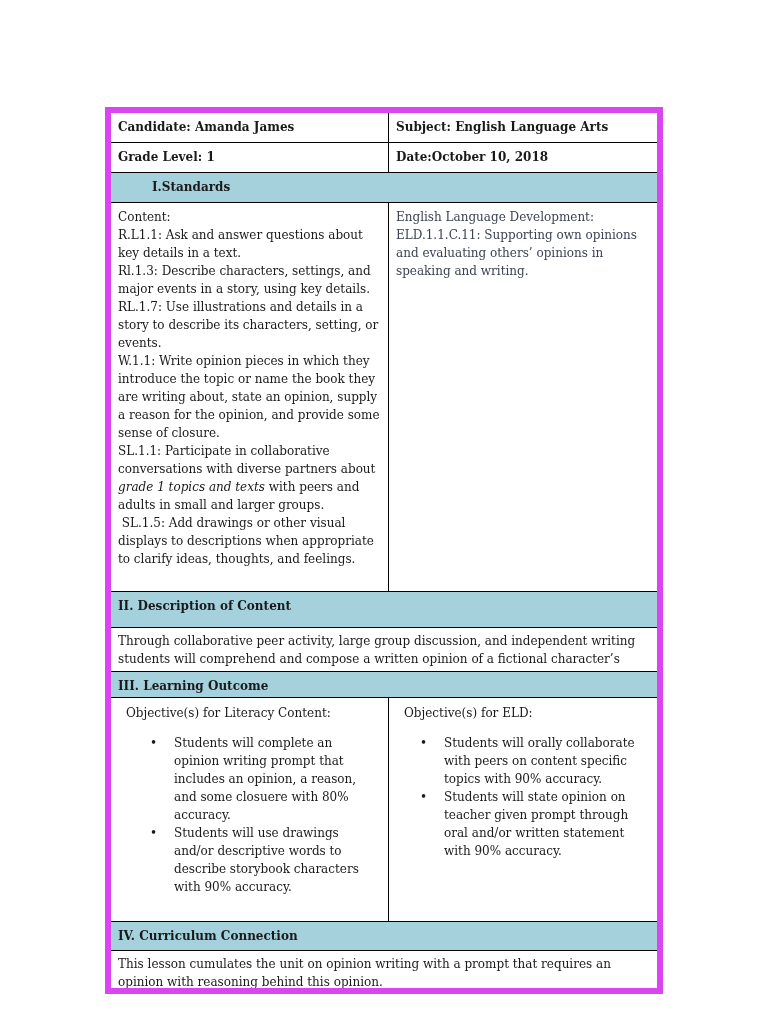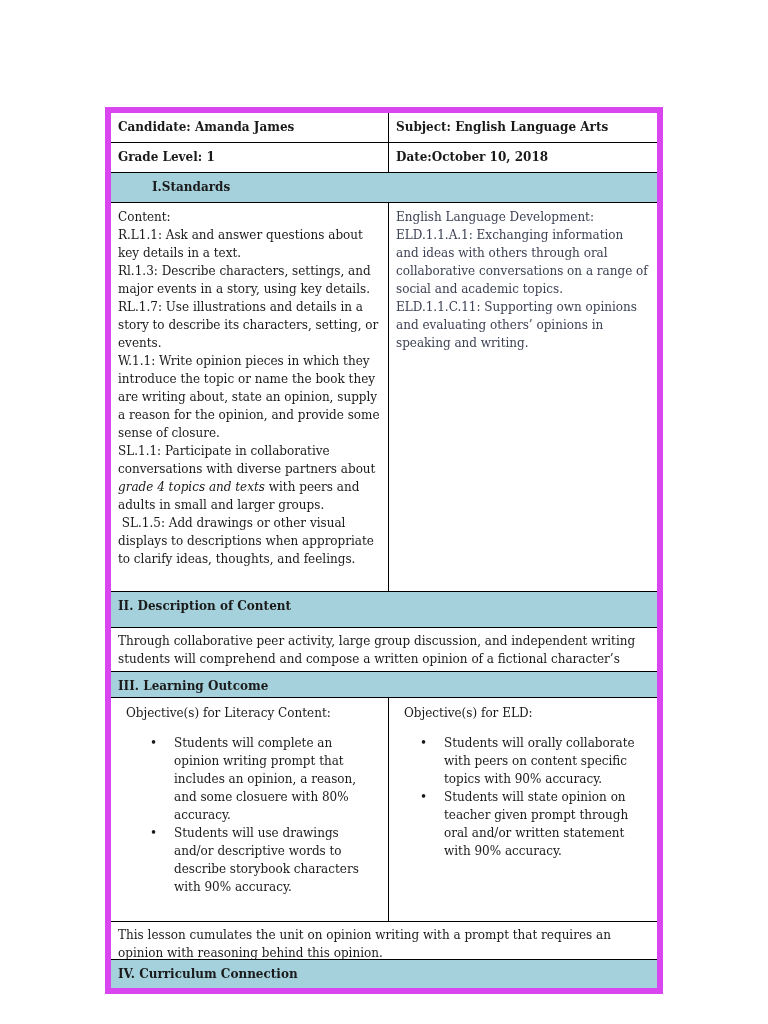--- a/index.html
+++ b/index.html
@@ -116,26 +116,25 @@
       <div class="section-bar bar-standards" style="width:100%">I.Standards</div>
     </div>
 
     <div class="trow standards-row">
       <div class="cell cell-left">
         <p class="para cell-heading">Content:</p>
         <p class="para">R.L1.1: Ask and answer questions about key details in a text.</p>
         <p class="para">Rl.1.3: Describe characters, settings, and major events in a story, using key details.</p>
         <p class="para">RL.1.7: Use illustrations and details in a story to describe its characters, setting, or events.</p>
         <p class="para">W.1.1: Write opinion pieces in which they introduce the topic or name the book they are writing about, state an opinion, supply a reason for the opinion, and provide some sense of closure.</p>
-        <p class="para"><span>SL.1.1: Participate in collaborative conversations with diverse partners about </span><span class="italic">grade 4 topics and texts</span><span> with peers and adults in small and larger groups.</span></p>
+        <p class="para"><span>SL.1.1: Participate in collaborative conversations with diverse partners about </span><span class="italic">grade 1 topics and texts</span><span> with peers and adults in small and larger groups.</span></p>
         <p class="para"> SL.1.5: Add drawings or other visual displays to descriptions when appropriate to clarify ideas, thoughts, and feelings.</p>
       </div>
       <div class="cell cell-right eld-text">
         <p class="para cell-heading">English Language Development:</p>
-        <p class="para">ELD.1.1.A.1: Exchanging information and ideas with others through oral collaborative conversations on a range of social and academic topics.</p>
         <p class="para">ELD.1.1.C.11: Supporting own opinions and evaluating others’ opinions in speaking and writing.</p>
       </div>
     </div>
 
     <div class="trow">
       <div class="section-bar bar-description" style="width:100%">II. Description of Content</div>
     </div>
 
     <div class="trow">
       <div class="cell text-row row-description" style="width:100%">Through collaborative peer activity, large group discussion, and independent writing students will comprehend and compose a written opinion of a fictional character’s emotions with reasoning.</div>
@@ -156,21 +155,21 @@
       <div class="cell cell-right">
         <p class="para obj-heading">Objective(s) for ELD:</p>
         <div class="bullets bullets-right">
           <p class="para bullet-item">Students will orally collaborate with peers on content specific topics with 90% accuracy.</p>
           <p class="para bullet-item">Students will state opinion on teacher given prompt through oral and/or written statement with 90% accuracy.</p>
         </div>
       </div>
     </div>
 
     <div class="trow">
-      <div class="cell text-row row-curriculum" style="width:100%">This lesson cumulates the unit on opinion writing with a prompt that requires an opinion with reasoning behind this opinion.</div>
+      <div class="section-bar bar-curriculum" style="width:100%">IV. Curriculum Connection</div>
     </div>
 
     <div class="trow">
-      <div class="section-bar bar-curriculum" style="width:100%">IV. Curriculum Connection</div>
+      <div class="cell text-row row-curriculum" style="width:100%">This lesson cumulates the unit on opinion writing with a prompt that requires an opinion with reasoning behind this opinion.</div>
     </div>
 
   </div>
 </div>
 
 </body></html>

